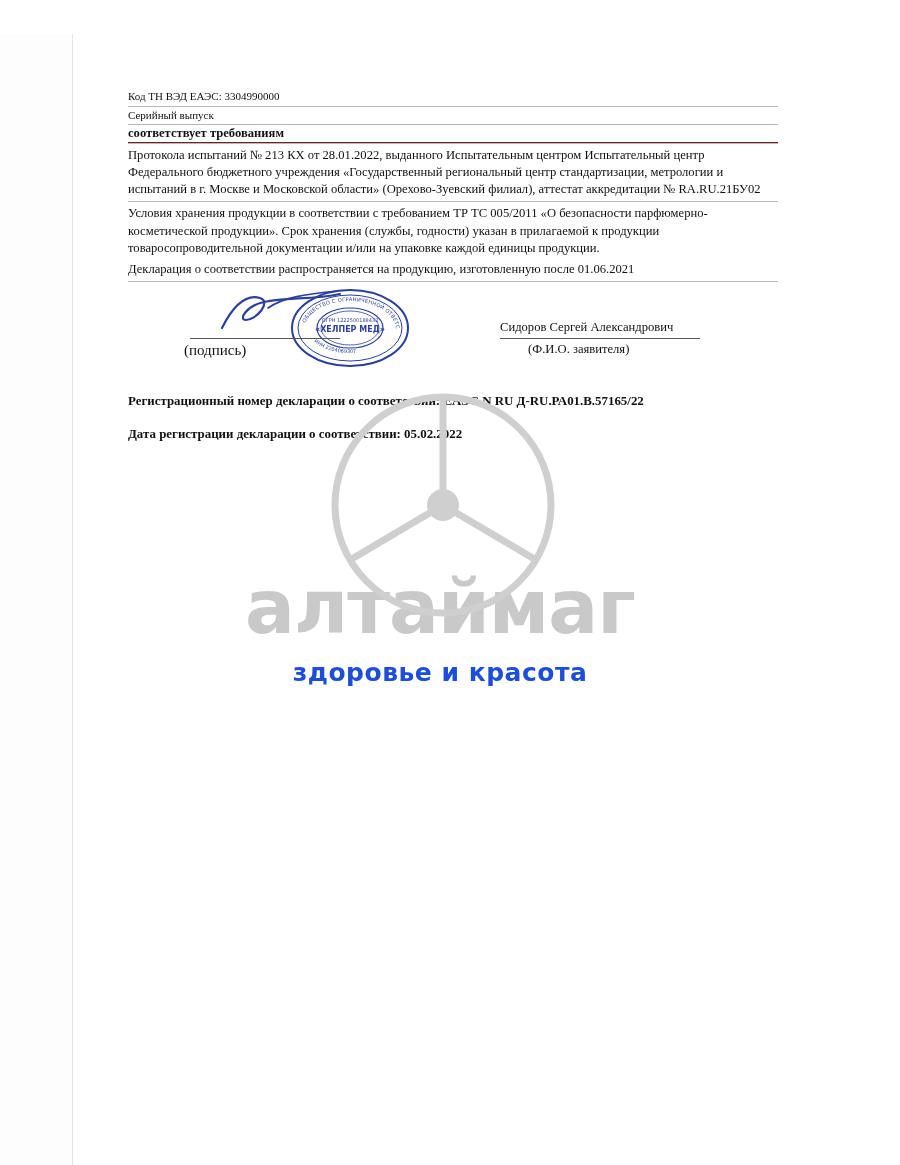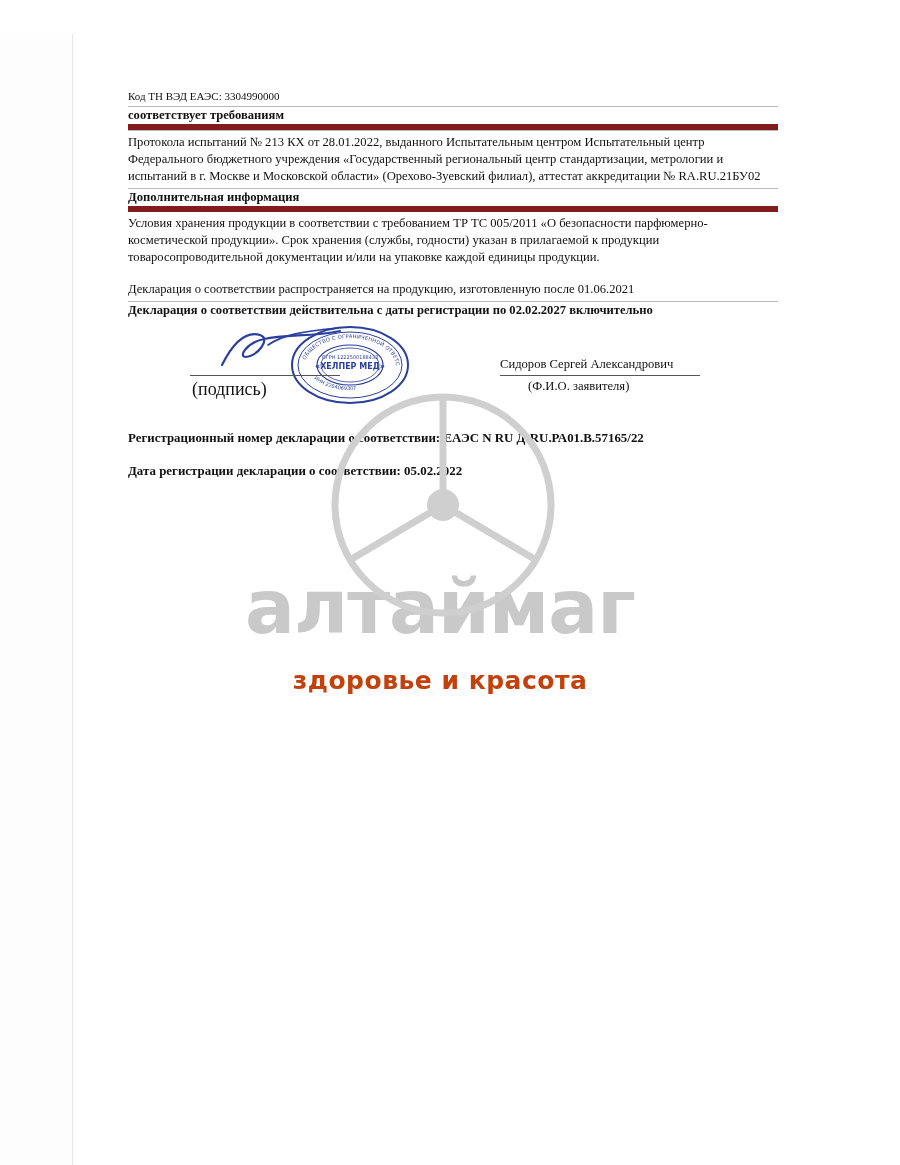--- a/index.html
+++ b/index.html
@@ -56,40 +56,40 @@
   .blk {
     font-size: 12.6px;
     line-height: 1.36;
     padding: 3px 0 3px 0;
   }
 
   .hdr {
     font-weight: bold;
     font-size: 12.6px;
     padding: 1px 0 1px 0;
-    border-bottom: 6px solid #7f1d1d;
+    border-bottom: 1px solid #7f1d1d;
   }
 
   .line-sep {
     border-bottom: 1px solid #b9b9b9;
     height: 0;
     margin: 0;
   }
 
   
   .sign-area {
     position: relative;
     height: 92px;
     margin-top: 2px;
   }
   .sign-left-label {
     position: absolute;
-    left: 64px;
+    left: 56px;
     top: 58px;
-    font-size: 18px;
+    font-size: 15px;
     text-align: right;
   }
   .sign-line-left {
     position: absolute;
     left: 62px;
     top: 54px;
     width: 150px;
     border-top: 1px solid #555;
   }
   .sign-name {
@@ -153,22 +153,22 @@
     font-size: 74px;
     color: #c9c9c9;
     letter-spacing: -1px;
     margin: 165px 0 0 0;
     line-height: 1;
   }
   .wm-sub {
     font-family: "DejaVu Sans", sans-serif;
     font-weight: bold;
     font-size: 25px;
-    color: #c2410c;
-    margin-top: 22px;
+    color: #1d4ed8;
+    margin-top: 14px;
     letter-spacing: 0.5px;
   }
 
   .reg-block {
     margin-top: 18px;
     font-size: 12.9px;
     font-weight: bold;
   }
   .reg-block .reg-line { margin-bottom: 18px; }
 </style>
@@ -177,38 +177,37 @@
 
 <div class="page">
 
   <div class="scan-edge-left"></div>
   <div class="scan-edge-top"></div>
 
   <div class="doc-body">
 
     <div class="row">Код ТН ВЭД ЕАЭС: 3304990000</div>
 
+    <div class="row">Серийный выпуск</div>
 
     <div class="hdr">соответствует требованиям</div>
 
     <div class="line-sep"></div>
 
 
     <div class="blk">Протокола испытаний № 213 КХ от 28.01.2022, выданного Испытательным центром Испытательный центр Федерального бюджетного учреждения «Государственный региональный центр стандартизации, метрологии и испытаний в г. Москве и Московской области» (Орехово-Зуевский филиал), аттестат аккредитации № RA.RU.21БУ02</div>
     <div class="line-sep"></div>
 
 
-    <div class="hdr">Дополнительная информация</div>
 
     <div class="blk">Условия хранения продукции в соответствии с требованием ТР ТС 005/2011 «О безопасности парфюмерно-косметической продукции». Срок хранения (службы, годности) указан в прилагаемой к продукции товаросопроводительной документации и/или на упаковке каждой единицы продукции.</div>
 
-    <div class="blk" style="padding-top:1px;margin-top:11px;">Декларация о соответствии распространяется на продукцию, изготовленную после 01.06.2021</div>
+    <div class="blk" style="padding-top:1px;">Декларация о соответствии распространяется на продукцию, изготовленную после 01.06.2021</div>
     <div class="line-sep"></div>
 
-    <div class="hdr" style="border-bottom:none;">Декларация о соответствии действительна с даты регистрации по 02.02.2027 включительно</div>
 
     <div class="sign-area">
 
       <svg class="signature-mark" viewBox="0 0 130 48">
         <path d="M6,40 C18,16 30,6 44,10 C56,14 40,32 30,32 C22,32 30,18 48,14 C70,9 96,12 124,6" fill="none" stroke="#2b3f9e" stroke-width="2.2" stroke-linecap="round"></path>
         <path d="M52,20 C66,10 88,6 122,3" fill="none" stroke="#2b3f9e" stroke-width="1.6" stroke-linecap="round"></path>
       </svg>
 
       <svg class="stamp" viewBox="0 0 124 80">
         <g transform="translate(62,40)">

